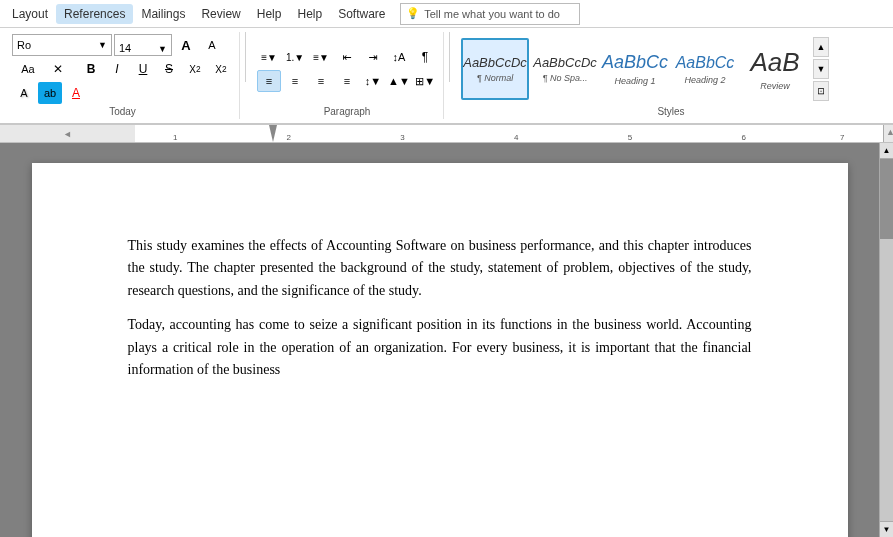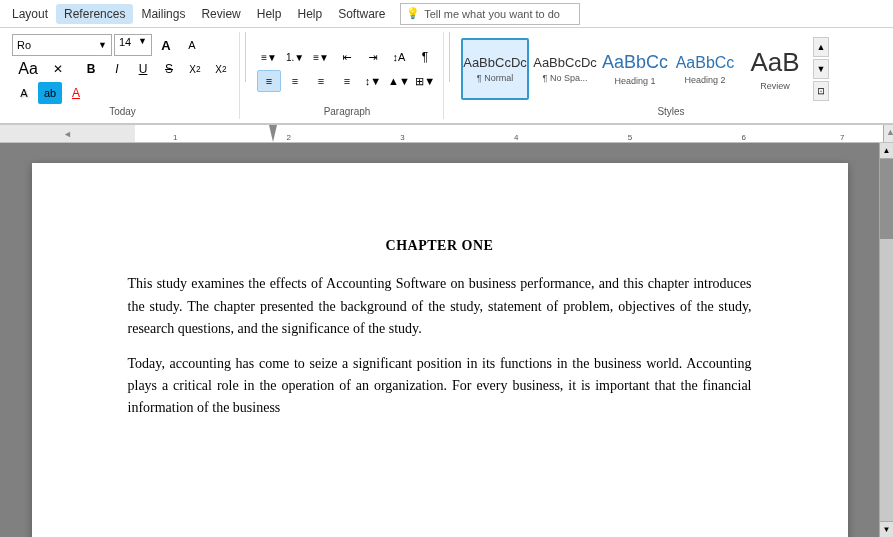--- a/index.html
+++ b/index.html
@@ -64,27 +64,27 @@
       height: 22px;
       border: 1px solid #aaa;
       font-size: 11px;
       padding: 1px 4px;
       display: flex;
       align-items: center;
       background: white;
       cursor: pointer;
     }
     .font-size-box {
-      width: 38px;
+      width: 58px;
       height: 22px;
       border: 1px solid #aaa;
       font-size: 11px;
       padding: 1px 4px;
       display: flex;
-      align-items: flex-start;
+      align-items: flex-end;
       background: white;
     }
 
     .tb-btn {
       width: 24px;
       height: 22px;
       border: 1px solid transparent;
       background: transparent;
       cursor: pointer;
       display: flex;
@@ -107,20 +107,21 @@
       display: flex;
       flex-direction: column;
       align-items: center;
       justify-content: center;
       width: 68px;
       height: 62px;
       border: 2px solid transparent;
       cursor: pointer;
       border-radius: 2px;
       padding: 2px;
+      font-style: italic;
     }
     .style-item.selected { background: #ddeeff; border-color: #3399cc; }
 
     .style-preview {
       font-size: 18px;
       line-height: 1.2;
       color: #333;
     }
     .style-label {
       font-size: 9px;
@@ -274,21 +275,21 @@
               <span style="margin-left:auto; font-size:9px;">▼</span>
             </div>
             <div class="font-size-box">
               <span style="font-size:11px;">14</span>
               <span style="margin-left:auto; font-size:9px;">▼</span>
             </div>
             <button class="tb-btn" style="font-weight:bold; font-size:13px;">A</button>
             <button class="tb-btn" style="font-size:11px;">A</button>
           </div>
           <div style="display:flex; align-items:center; gap:2px;">
-            <button class="tb-btn" style="width:32px; font-size:16px;text-align:center;">Aa</button>
+            <button class="tb-btn" style="width:32px; font-size:11px;text-align:center;">Aa</button>
             <button class="tb-btn">
               <span style="font-size:12px;">✕</span>
             </button>
             <div class="vertical-divider"></div>
             <button class="tb-btn" style="font-weight:bold; font-size:12px;">B</button>
             <button class="tb-btn" style="font-style:italic; font-size:12px;">I</button>
             <button class="tb-btn" style="text-decoration:underline; font-size:12px;">U</button>
             <button class="tb-btn" style="text-decoration:line-through; font-size:12px;">S</button>
             <button class="tb-btn" style="font-size:10px;">X<sub>2</sub></button>
             <button class="tb-btn" style="font-size:10px;">X<sup>2</sup></button>
@@ -392,21 +393,20 @@
         <div style="position:absolute; right:0; top:0; width:10px; height:100%; background:#e8e8e8; border-left:1px solid #aaa;">
           <span style="position:absolute; left:2px; top:2px; font-size:9px; color:#888;">▲</span>
         </div>
       </div>
     </div>
   </div>
 
   <div class="doc-container">
     <div class="doc-area">
       <div class="page">
-        <div class="page-title">CHAPTER ONE</div>
 
         <div class="body-text">
           <span>This study examines the effects of Accounting Software on business performance, and this chapter introduces the study. The chapter presented the background of the study, statement of problem, objectives of the study, research questions, and the significance of the study.</span>
         </div>
 
         <div class="body-text">
           <span>Today, accounting has come to seize a significant position in its functions in the business world. Accounting plays a critical role in the operation of an organization. For every business, it is important that the financial information of the business</span>
         </div>
       </div>
     </div>

